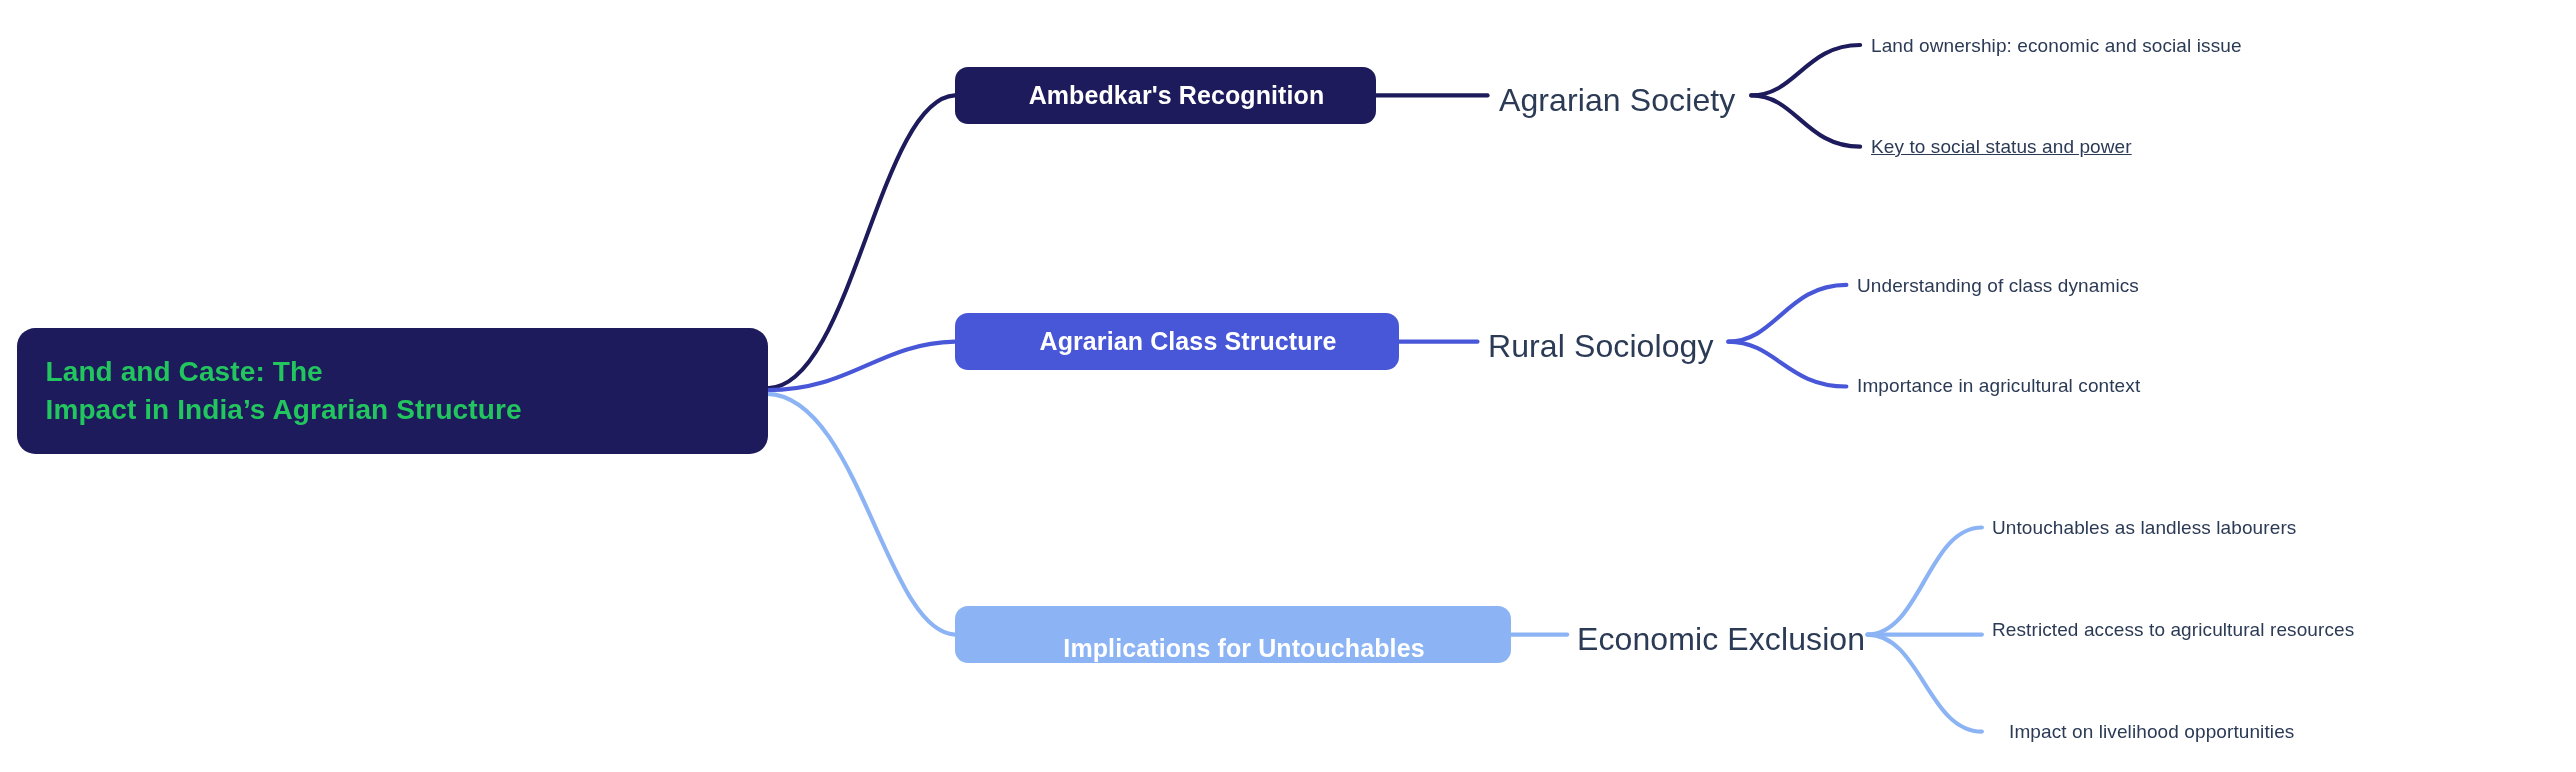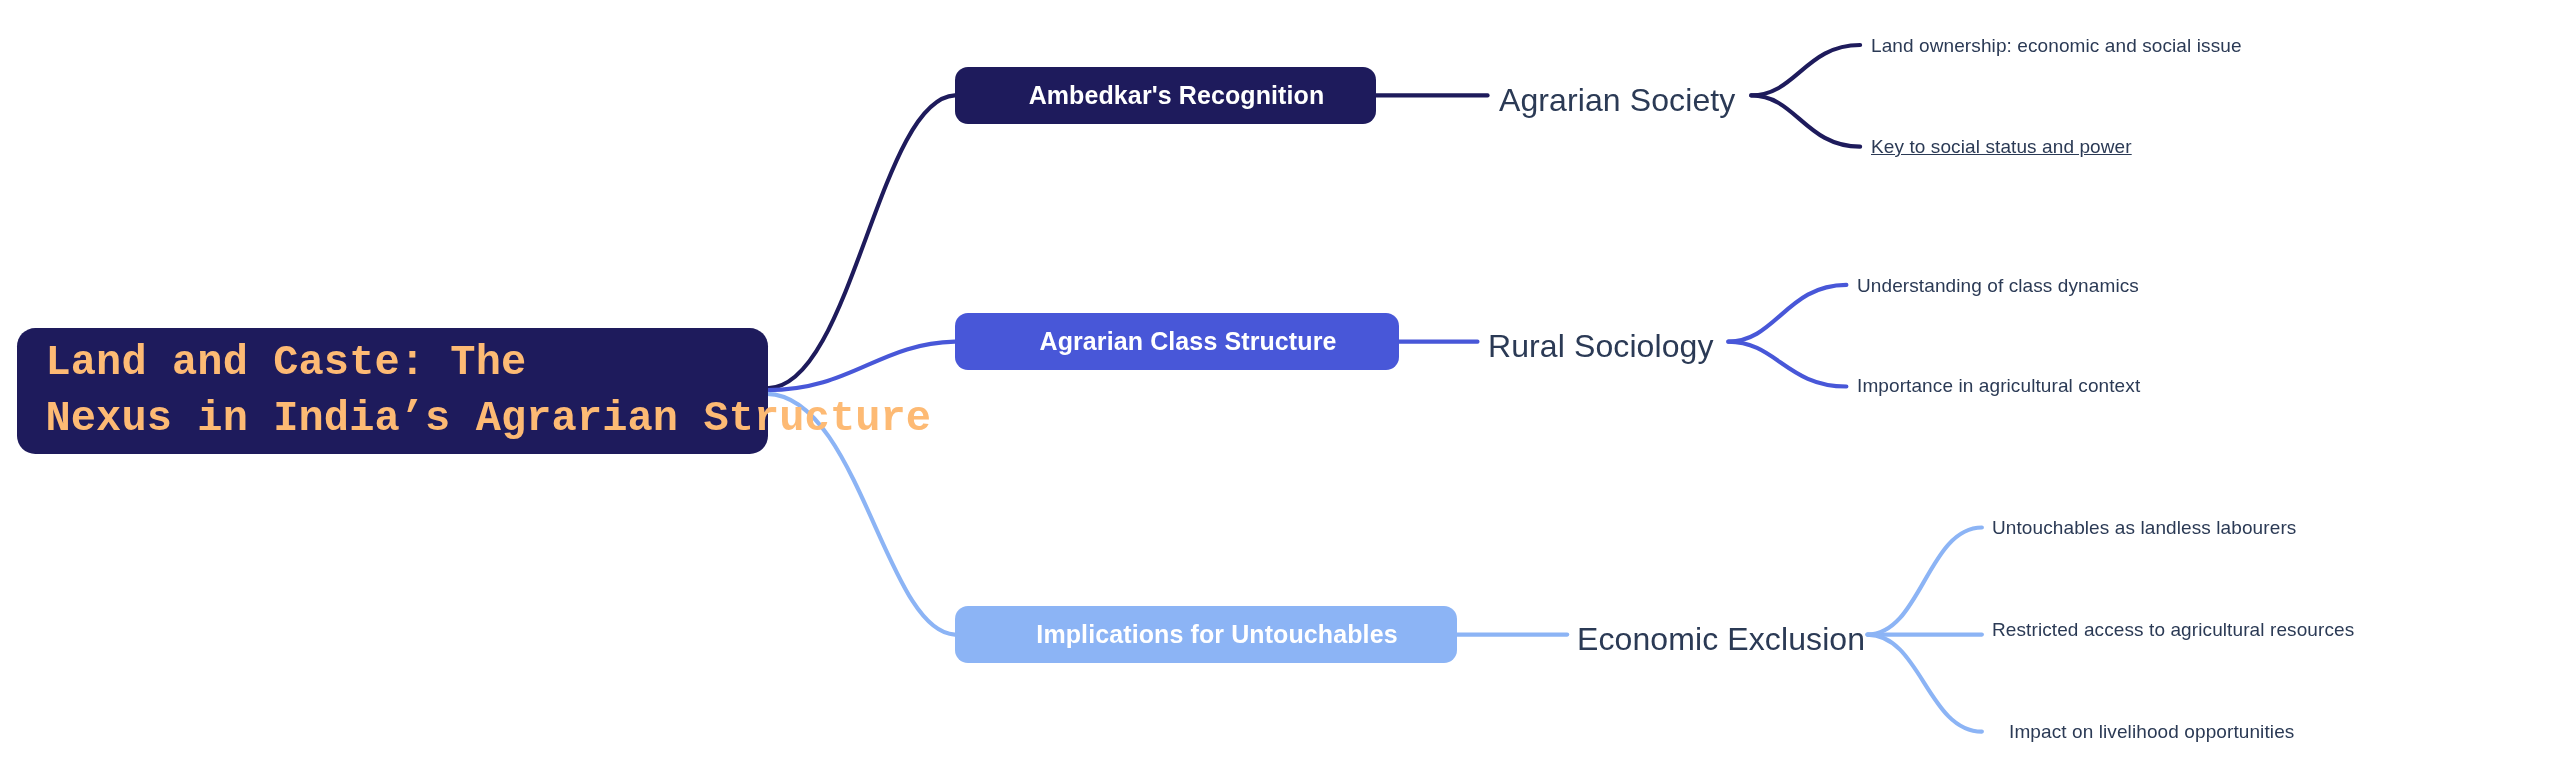--- a/index.html
+++ b/index.html
@@ -38,27 +38,26 @@
     background: #1e1b5c;
     border-radius: 18.3px;
     box-sizing: border-box;
     padding: 13px 27.5px 13px 29px;
     display: flex;
     flex-direction: column;
     justify-content: center;
     align-items: flex-start;
   }
   .root-line {
-    color: #fdba74;
-    font-size: 42px;
+    color: #22c55e;
+    font-size: 28px;
     font-weight: bold;
     line-height: 1.34;
     letter-spacing: 0.1px;
     white-space: nowrap;
-    font-family: Liberation Mono, monospace;
   }
 
   
   .branch-node {
     position: absolute;
     border-radius: 13px;
     box-sizing: border-box;
     display: flex;
     align-items: center;
     justify-content: center;
@@ -68,21 +67,21 @@
   .branch-label {
     color: #ffffff;
     font-size: 25px;
     font-weight: bold;
     white-space: nowrap;
     letter-spacing: 0.1px;
     margin-left: 22px;
   }
   #branch-0 { left: 955px; top: 67px;  width: 421px; background: #1e1b5c; }
   #branch-1 { left: 955px; top: 313px; width: 444px; background: #4857d8; }
-  #branch-2 { left: 955px; top: 606px; width: 502px; background: #8cb4f5; }
+  #branch-2 { left: 955px; top: 606px; width: 556px; background: #8cb4f5; align-items: flex-end; }
 
   
   .mid-label {
     position: absolute;
     font-size: 32px;
     color: #2b3a55;
     white-space: nowrap;
     line-height: 1;
     letter-spacing: 0.1px;
   }
@@ -132,21 +131,21 @@
     <path d="M 1888,373 C 1940,373 1952,311 2017,311" fill="none" stroke="#4857d8" stroke-width="4.5" stroke-linecap="round"></path>
     <path d="M 1888,373 C 1940,373 1952,422 2017,422" fill="none" stroke="#4857d8" stroke-width="4.5" stroke-linecap="round"></path>
 
     <path d="M 2040,693 C 2098,693 2106,576 2165,576" fill="none" stroke="#8cb4f5" stroke-width="4.5" stroke-linecap="round"></path>
     <path d="M 2040,693 L 2165,693" fill="none" stroke="#8cb4f5" stroke-width="4.5" stroke-linecap="round"></path>
     <path d="M 2040,693 C 2098,693 2106,799 2165,799" fill="none" stroke="#8cb4f5" stroke-width="4.5" stroke-linecap="round"></path>
   </svg>
 
   <div class="root-node">
     <span class="root-line">Land and Caste: The</span>
-    <span class="root-line">Nexus in India’s Agrarian Structure</span>
+    <span class="root-line">Impact in India’s Agrarian Structure</span>
   </div>
 
   <div class="branch-node" id="branch-0">
     <span class="branch-label">Ambedkar's Recognition</span>
   </div>
   <div class="branch-node" id="branch-1">
     <span class="branch-label">Agrarian Class Structure</span>
   </div>
   <div class="branch-node" id="branch-2">
     <span class="branch-label">Implications for Untouchables</span>

